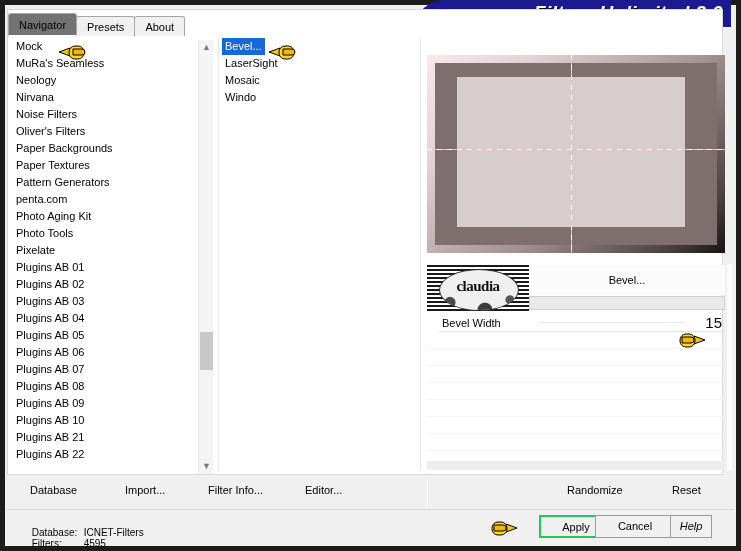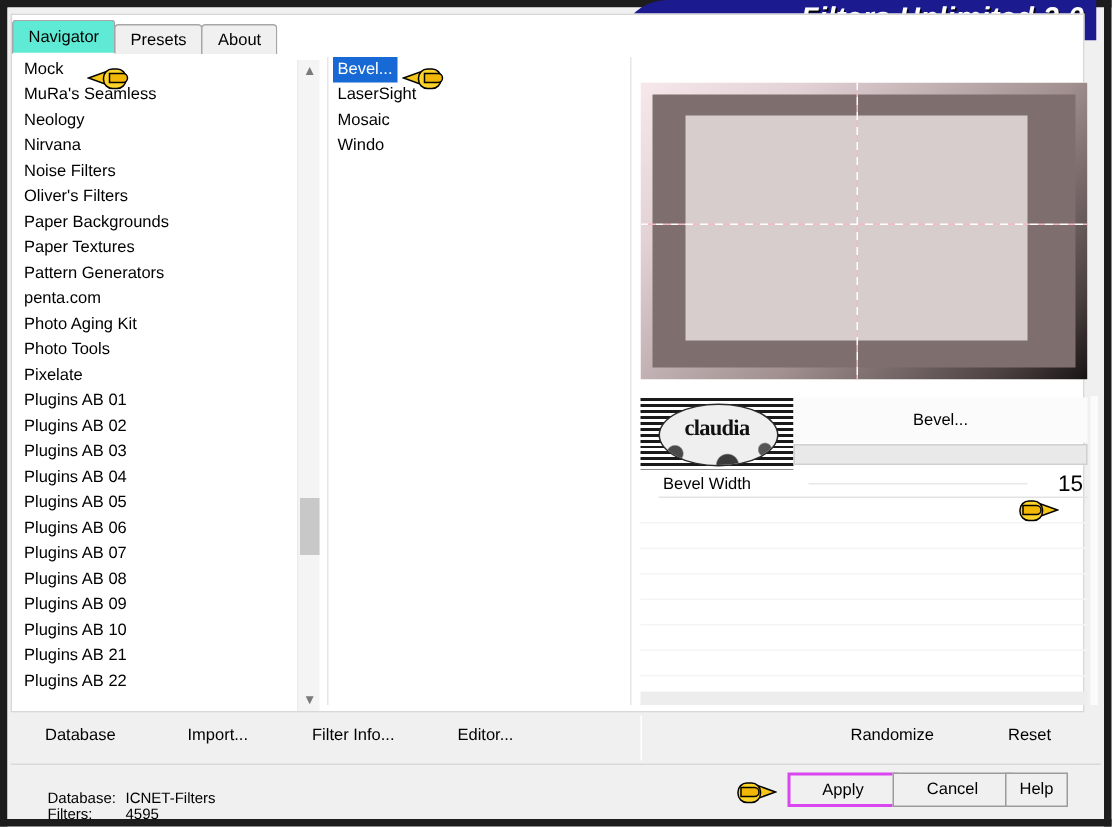--- a/index.html
+++ b/index.html
@@ -93,21 +93,21 @@
     background: #f0f0f0;
     border: 1px solid #a6a6a6;
     border-bottom: none;
     border-top-left-radius: 3px;
     border-top-right-radius: 3px;
     margin-right: -1px;
     box-sizing: border-box;
     cursor: default;
   }
   .tab.active {
-    background: #5eead4;
+    background: #737373;
     height: 23px;
     line-height: 22px;
     border-bottom: 1px solid #ffffff;
     z-index: 3;
     position: relative;
     margin-top: 24px;
   }
 
   
   #panel-navigator {
@@ -374,23 +374,23 @@
     height: 23px;
     line-height: 21px;
     text-align: center;
     font-size: 11px;
     color: #000;
     background: #f0f0f0;
     border: 1px solid #9c9c9c;
     box-sizing: border-box;
     cursor: default;
   }
-  #btn-apply  { left: 518px; width: 74px; border: 2px solid #d946ef; }
+  #btn-apply  { left: 532px; width: 74px; border: 2px solid #22c55e; }
   #btn-cancel { left: 588px; width: 80px; }
-  #btn-help   { left: 663px; width: 42px; }
+  #btn-help   { left: 663px; width: 42px; font-style: italic; }
 
   
   .hand { position: absolute; width: 34px; height: 22px; pointer-events: none; z-index: 30; }
   #hand-mock   { left: 58px;  top: 42px; }
   #hand-bevel  { left: 268px; top: 42px; }
   #hand-width  { left: 672px; top: 330px; }
   #hand-apply  { left: 484px; top: 518px; }
 </style>
 </head>
 <body>

